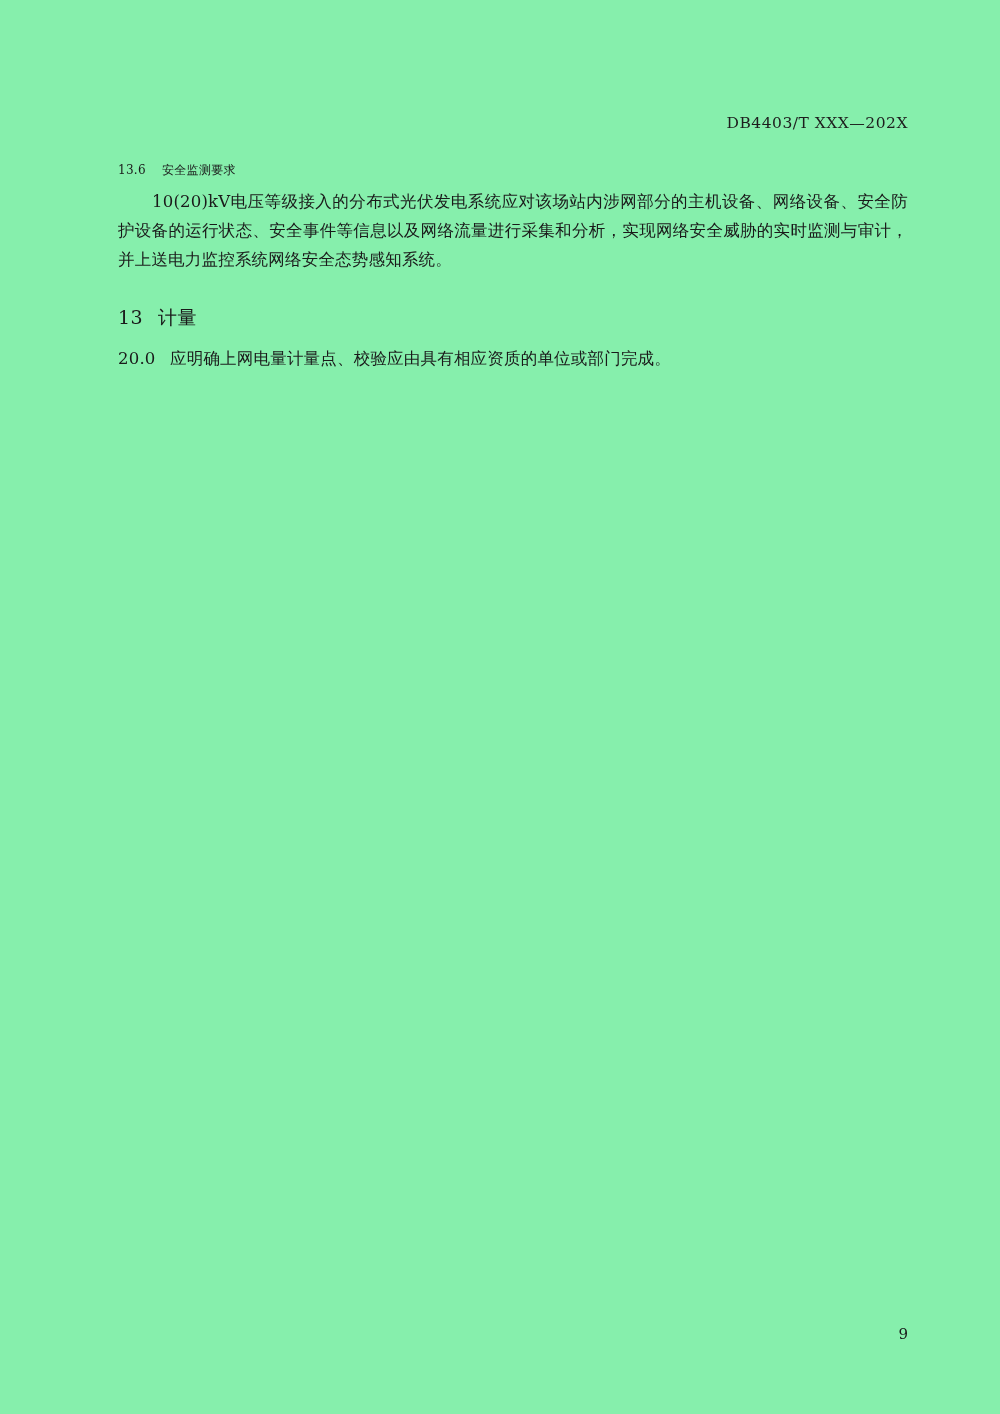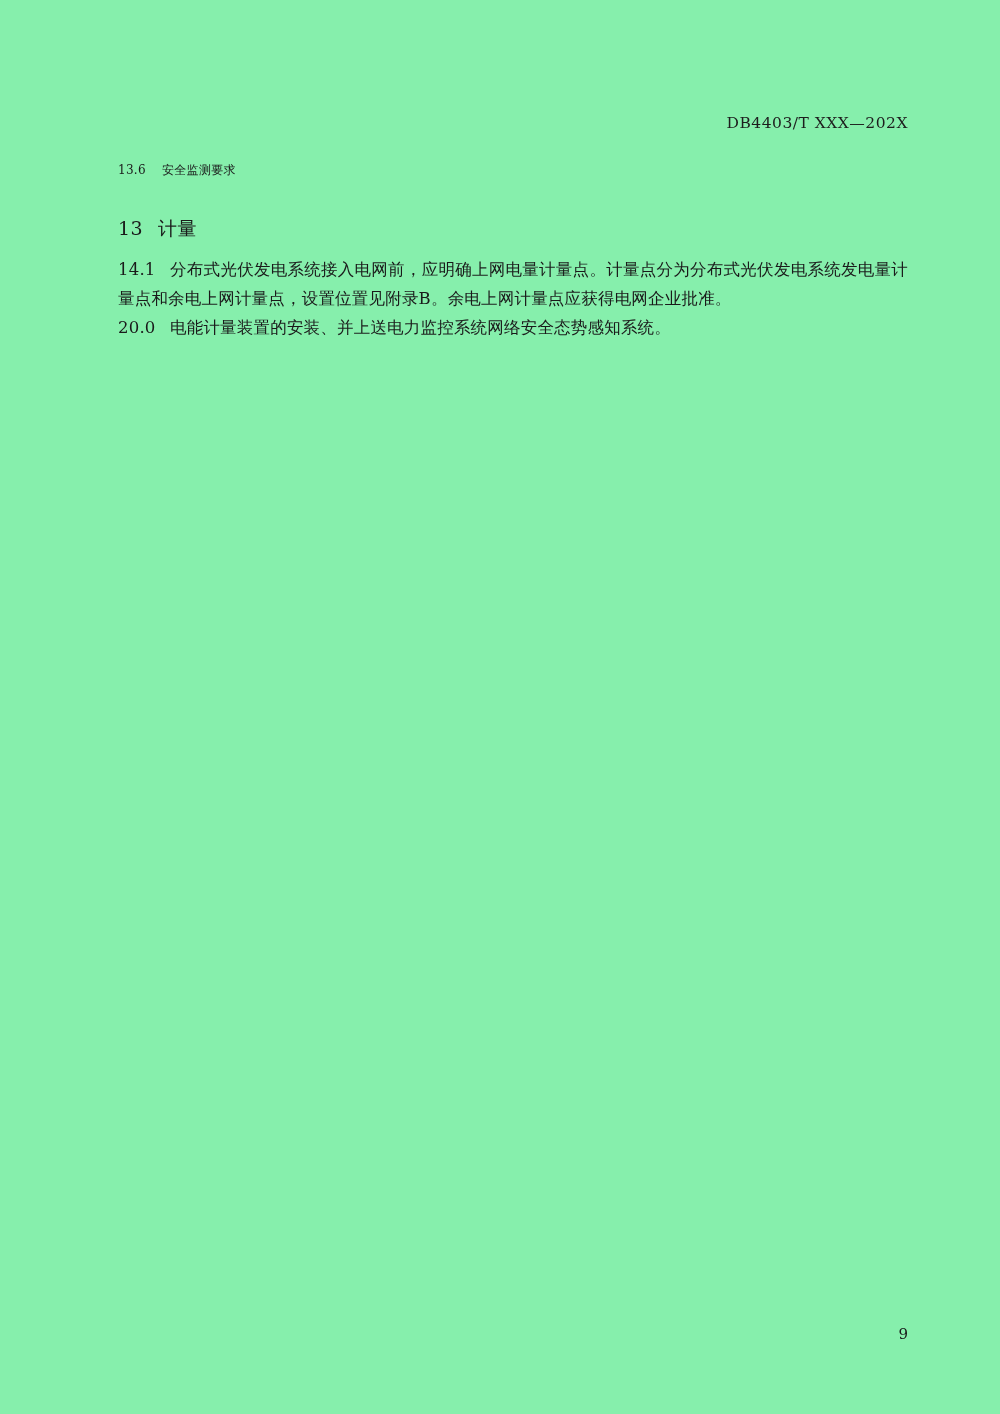--- a/index.html
+++ b/index.html
@@ -99,32 +99,30 @@
   <div class="page-inner">
 
     <div class="header">DB4403/T XXX—202X</div>
 
     <div class="content">
 
       <div class="sec-head">
         <span class="num">13.6</span><span>安全监测要求</span>
       </div>
 
+      <p class="para indent">10(20)kV电压等级接入的分布式光伏发电系统应对该场站内涉网部分的主机设备、网络设备、安全防护设备的运行状态、安全事件等信息以及网络流量进行采集和分析，实现网络安全威胁的实时监测与审计，并上送电力监控系统网络安全态势感知系统。</p>
 
       <div class="sec-head-major">
         <span class="num">13</span><span>计量</span>
       </div>
 
-      <p class="numbered">
-        <span class="lbl">14.1</span><span>分布式光伏发电系统接入电网前，应明确上网电量计量点。计量点分为分布式光伏发电系统发电量计量点和余电上网计量点，设置位置见附录B。余电上网计量点应获得电网企业批准。</span>
-      </p>
 
 
       <p class="numbered">
-        <span class="lbl">20.0</span><span>电能计量装置的安装、并上送电力监控系统网络安全态势感知系统。</span>
+        <span class="lbl">20.0</span><span>应明确上网电量计量点、校验应由具有相应资质的单位或部门完成。</span>
       </p>
 
     </div>
 
     <div class="footer-page">9</div>
 
   </div>
 </div>
 
 </body></html>

